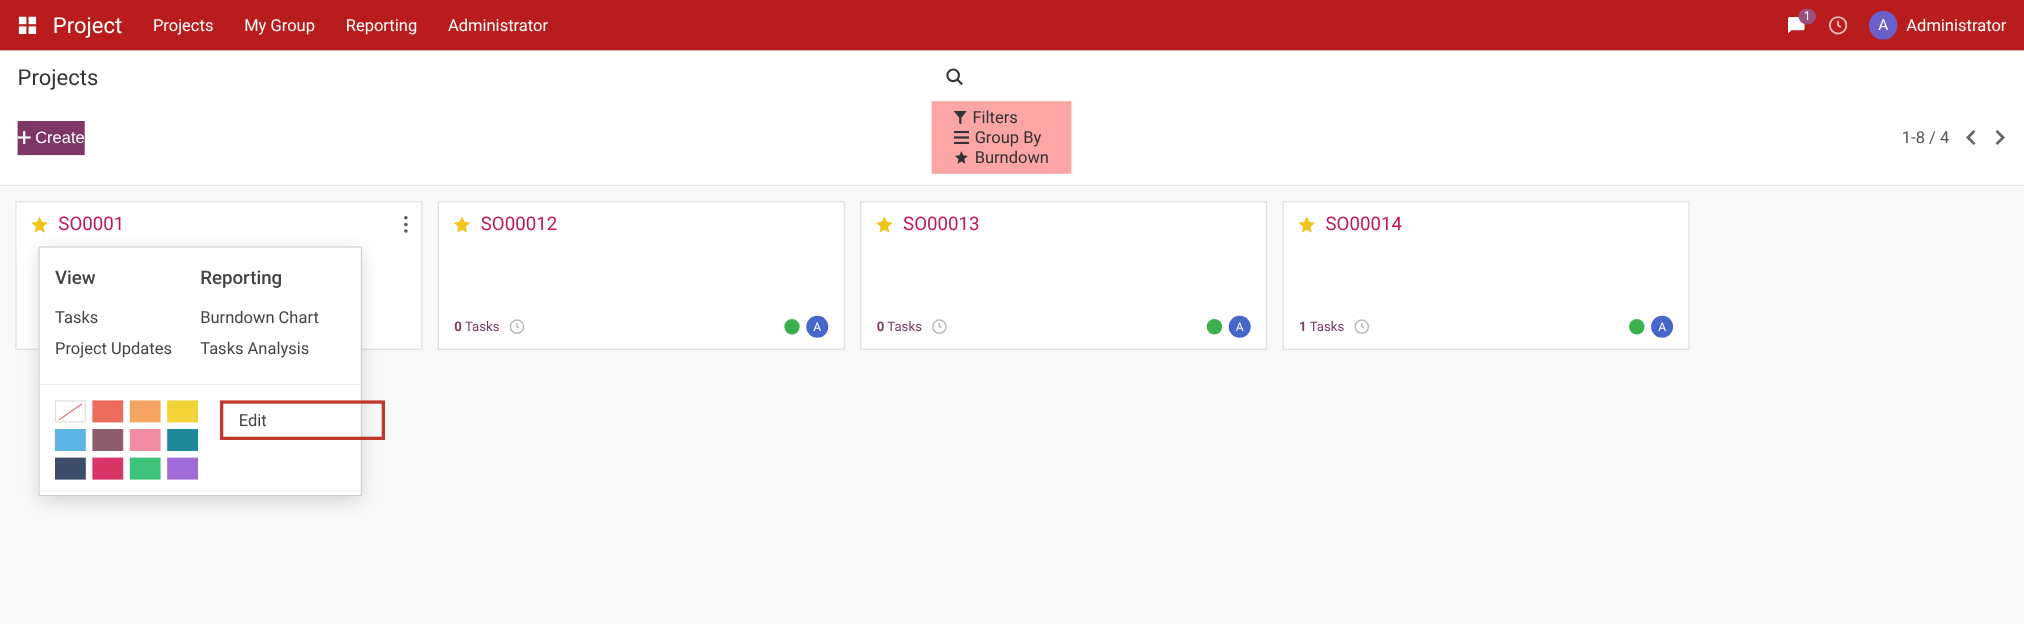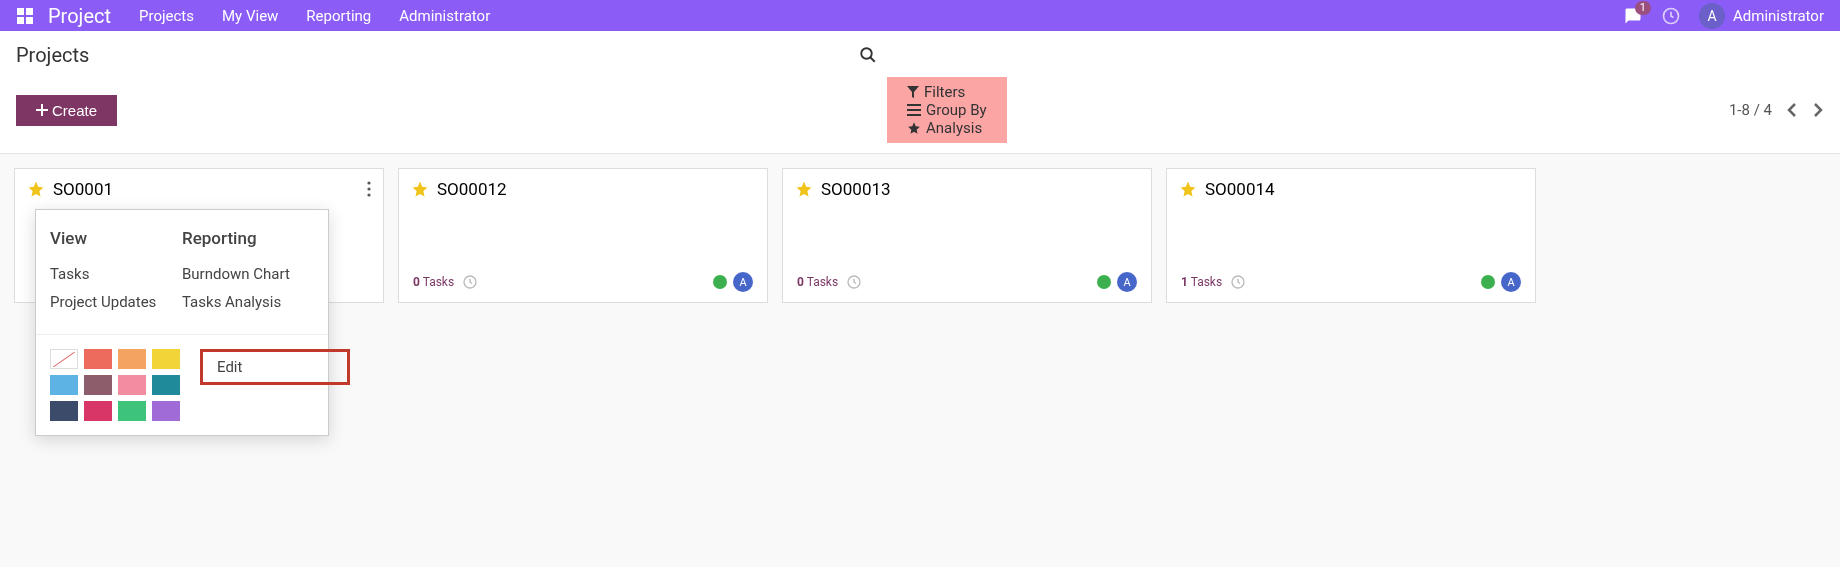--- a/index.html
+++ b/index.html
@@ -1,48 +1,48 @@
 <!DOCTYPE html>
 <html><head>
 <meta charset="utf-8">
 <style>
 * { box-sizing: border-box; margin: 0; padding: 0; }
 body { font-family: -apple-system, BlinkMacSystemFont, "Segoe UI", Roboto, sans-serif; background: #f9f9f9; width: 1840px; height: 567px; overflow: hidden;}
-.navbar { background: #8b5cf6; height: 31px; display: flex; align-items: center; padding: 0 16px; color: #fff; }
+.navbar { background: #b91c1c; height: 46px; display: flex; align-items: center; padding: 0 16px; color: #fff; }
 .navbar .apps-icon { width: 18px; height: 18px; margin-right: 14px; display:flex; align-items:center; justify-content:center;}
 .navbar .brand { font-size: 20px; font-weight: 400; margin-right: 28px; }
 .navbar .nav-link { color: #fff; font-size: 15px; margin-right: 28px; cursor: pointer; }
 .navbar-spacer { flex: 1; }
 .navbar .right { display: flex; align-items: center; gap: 18px; }
 .navbar .msg-wrap { position: relative; display:flex; align-items:center;}
 .navbar .msg-badge { position: absolute; top: -6px; right: -8px; background: #9b4f7f; color: #fff; border-radius: 10px; font-size: 11px; padding: 0 5px; line-height:14px;}
 .navbar .clock-icon { opacity: 0.7; }
 .navbar .avatar-wrap { display: flex; align-items: center; gap: 8px;}
 .navbar .avatar { width: 26px; height: 26px; border-radius: 50%; background: #6b5fc9; color: #fff; display: flex; align-items:center; justify-content:center; font-size:14px;}
 .navbar .username { font-size: 15px; }
 
 .control-panel { background: #fff; padding: 12px 16px 10px 16px; border-bottom: 1px solid #e5e5e5;}
 .cp-row1 { display:flex; align-items:center; margin-bottom: 10px;}
 .cp-row1 .title { font-size: 20px; color: #333; font-weight: 400;}
 .cp-row1 .search-wrap { flex: 1; margin-left: auto; display:flex; align-items:center; padding-left: 770px;}
 .cp-row1 .search-input { flex: 1; border: none; outline: none; font-size: 16px; color: #555; background: transparent;}
 .cp-row1 .search-input::placeholder { color: #888;}
 .cp-row1 .search-btn { color: #333; cursor:pointer;}
 .cp-row2 { display:flex; align-items:center;}
-.cp-row2 .create-btn { background: #7e3665; color: #fff; border: none; padding: 7px 20px; font-size: 15px; cursor: pointer; display:flex; align-items:center; gap:4px;}
+.cp-row2 .create-btn { background: #7e3665; color: #fff; border: none; padding: 7px 0; font-size: 15px; cursor: pointer; display:flex; align-items:center; gap:4px;}
 .cp-row2 .searchtools { margin-left: 770px; background: #fca5a5; display:flex; gap: 0; padding: 6px 10px; flex-direction: column;}
 .cp-row2 .st-item { color: #333; font-size: 15px; cursor:pointer; display:flex; align-items:center; gap:5px; padding: 0 10px;}
 .cp-row2 .pager { margin-left: auto; display:flex; align-items:center; gap:14px; color:#555; font-size:15px;}
 .cp-row2 .pager .arrow { cursor:pointer; color:#666;}
 
 .kanban { display:flex; gap: 14px; padding: 14px;}
 .card { background: #fff; border: 1px solid #ddd; width: 370px; height: 135px; position: relative; display:flex; flex-direction:column;}
 .card-head { display:flex; align-items:center; padding: 10px 12px;}
 .card-head .star { color: #f0c419; margin-right: 8px;}
-.card-head .name { font-size: 17px; color: #000000;}
+.card-head .name { font-size: 17px; color: #be185d;}
 .card-head .dots { margin-left: auto; color: #555; cursor:pointer;}
 .card-footer { margin-top: auto; display:flex; align-items:center; padding: 10px 14px;}
 .card-footer .tasks { color: #7b3a63; font-size: 12px;}
 .card-footer .tasks .num { font-weight: bold;}
 .card-footer .clock { color: #bbb; margin-left: 8px;}
 .card-footer .spacer { flex: 1;}
 .card-footer .dot-green { width: 14px; height: 14px; border-radius: 50%; background: #3cb04e; margin-right: 6px;}
 .card-footer .avatar-sm { width: 20px; height: 20px; border-radius: 50%; background: #4766c9; color:#fff; font-size:11px; display:flex; align-items:center; justify-content:center;}
 
 .dropdown { position:absolute; top: 40px; left: 20px; width: 294px; background: #fff; border: 1px solid #ccc; box-shadow: 0 4px 16px rgba(0,0,0,0.15); z-index:10;}
@@ -67,21 +67,21 @@
   <span class="apps-icon">
     <svg width="16" height="16" viewBox="0 0 16 16" fill="#fff">
         <rect x="0" y="0" width="7" height="7"></rect>
         <rect x="9" y="0" width="7" height="7"></rect>
         <rect x="0" y="9" width="7" height="7"></rect>
         <rect x="9" y="9" width="7" height="7"></rect>
       </svg>
   </span>
   <span class="brand">Project</span>
   <span class="nav-link">Projects</span>
-  <span class="nav-link">My View</span>
+  <span class="nav-link">My Group</span>
   <span class="nav-link">Reporting</span>
   <span class="nav-link">Administrator</span>
   <div class="navbar-spacer"></div>
   <div class="right">
     <span class="msg-wrap">
       <svg width="20" height="18" viewBox="0 0 24 24" fill="#fff">
           <path d="M20 2H4c-1.1 0-2 .9-2 2v18l4-4h14c1.1 0 2-.9 2-2V4c0-1.1-.9-2-2-2z"></path>
         </svg>
       <span class="msg-badge">1</span>
     </span>
@@ -130,21 +130,21 @@
             <rect y="0" width="14" height="2"></rect>
             <rect y="5" width="14" height="2"></rect>
             <rect y="10" width="14" height="2"></rect>
           </svg>
         <span>Group By</span>
       </span>
       <span class="st-item">
         <svg width="14" height="14" viewBox="0 0 24 24" fill="#333">
             <path d="M12 2l2.9 6.9L22 10l-5.5 4.8L18 22l-6-3.5L6 22l1.5-7.2L2 10l7.1-1.1z"></path>
           </svg>
-        <span>Analysis</span>
+        <span>Burndown</span>
       </span>
     </div>
     <div class="pager">
       <span>1-8 / 4</span>
       <span class="arrow">
         <svg width="12" height="16" viewBox="0 0 12 16" fill="none" stroke="#666" stroke-width="2.5">
             <path d="M9 2L3 8l6 6"></path>
           </svg>
       </span>
       <span class="arrow">

